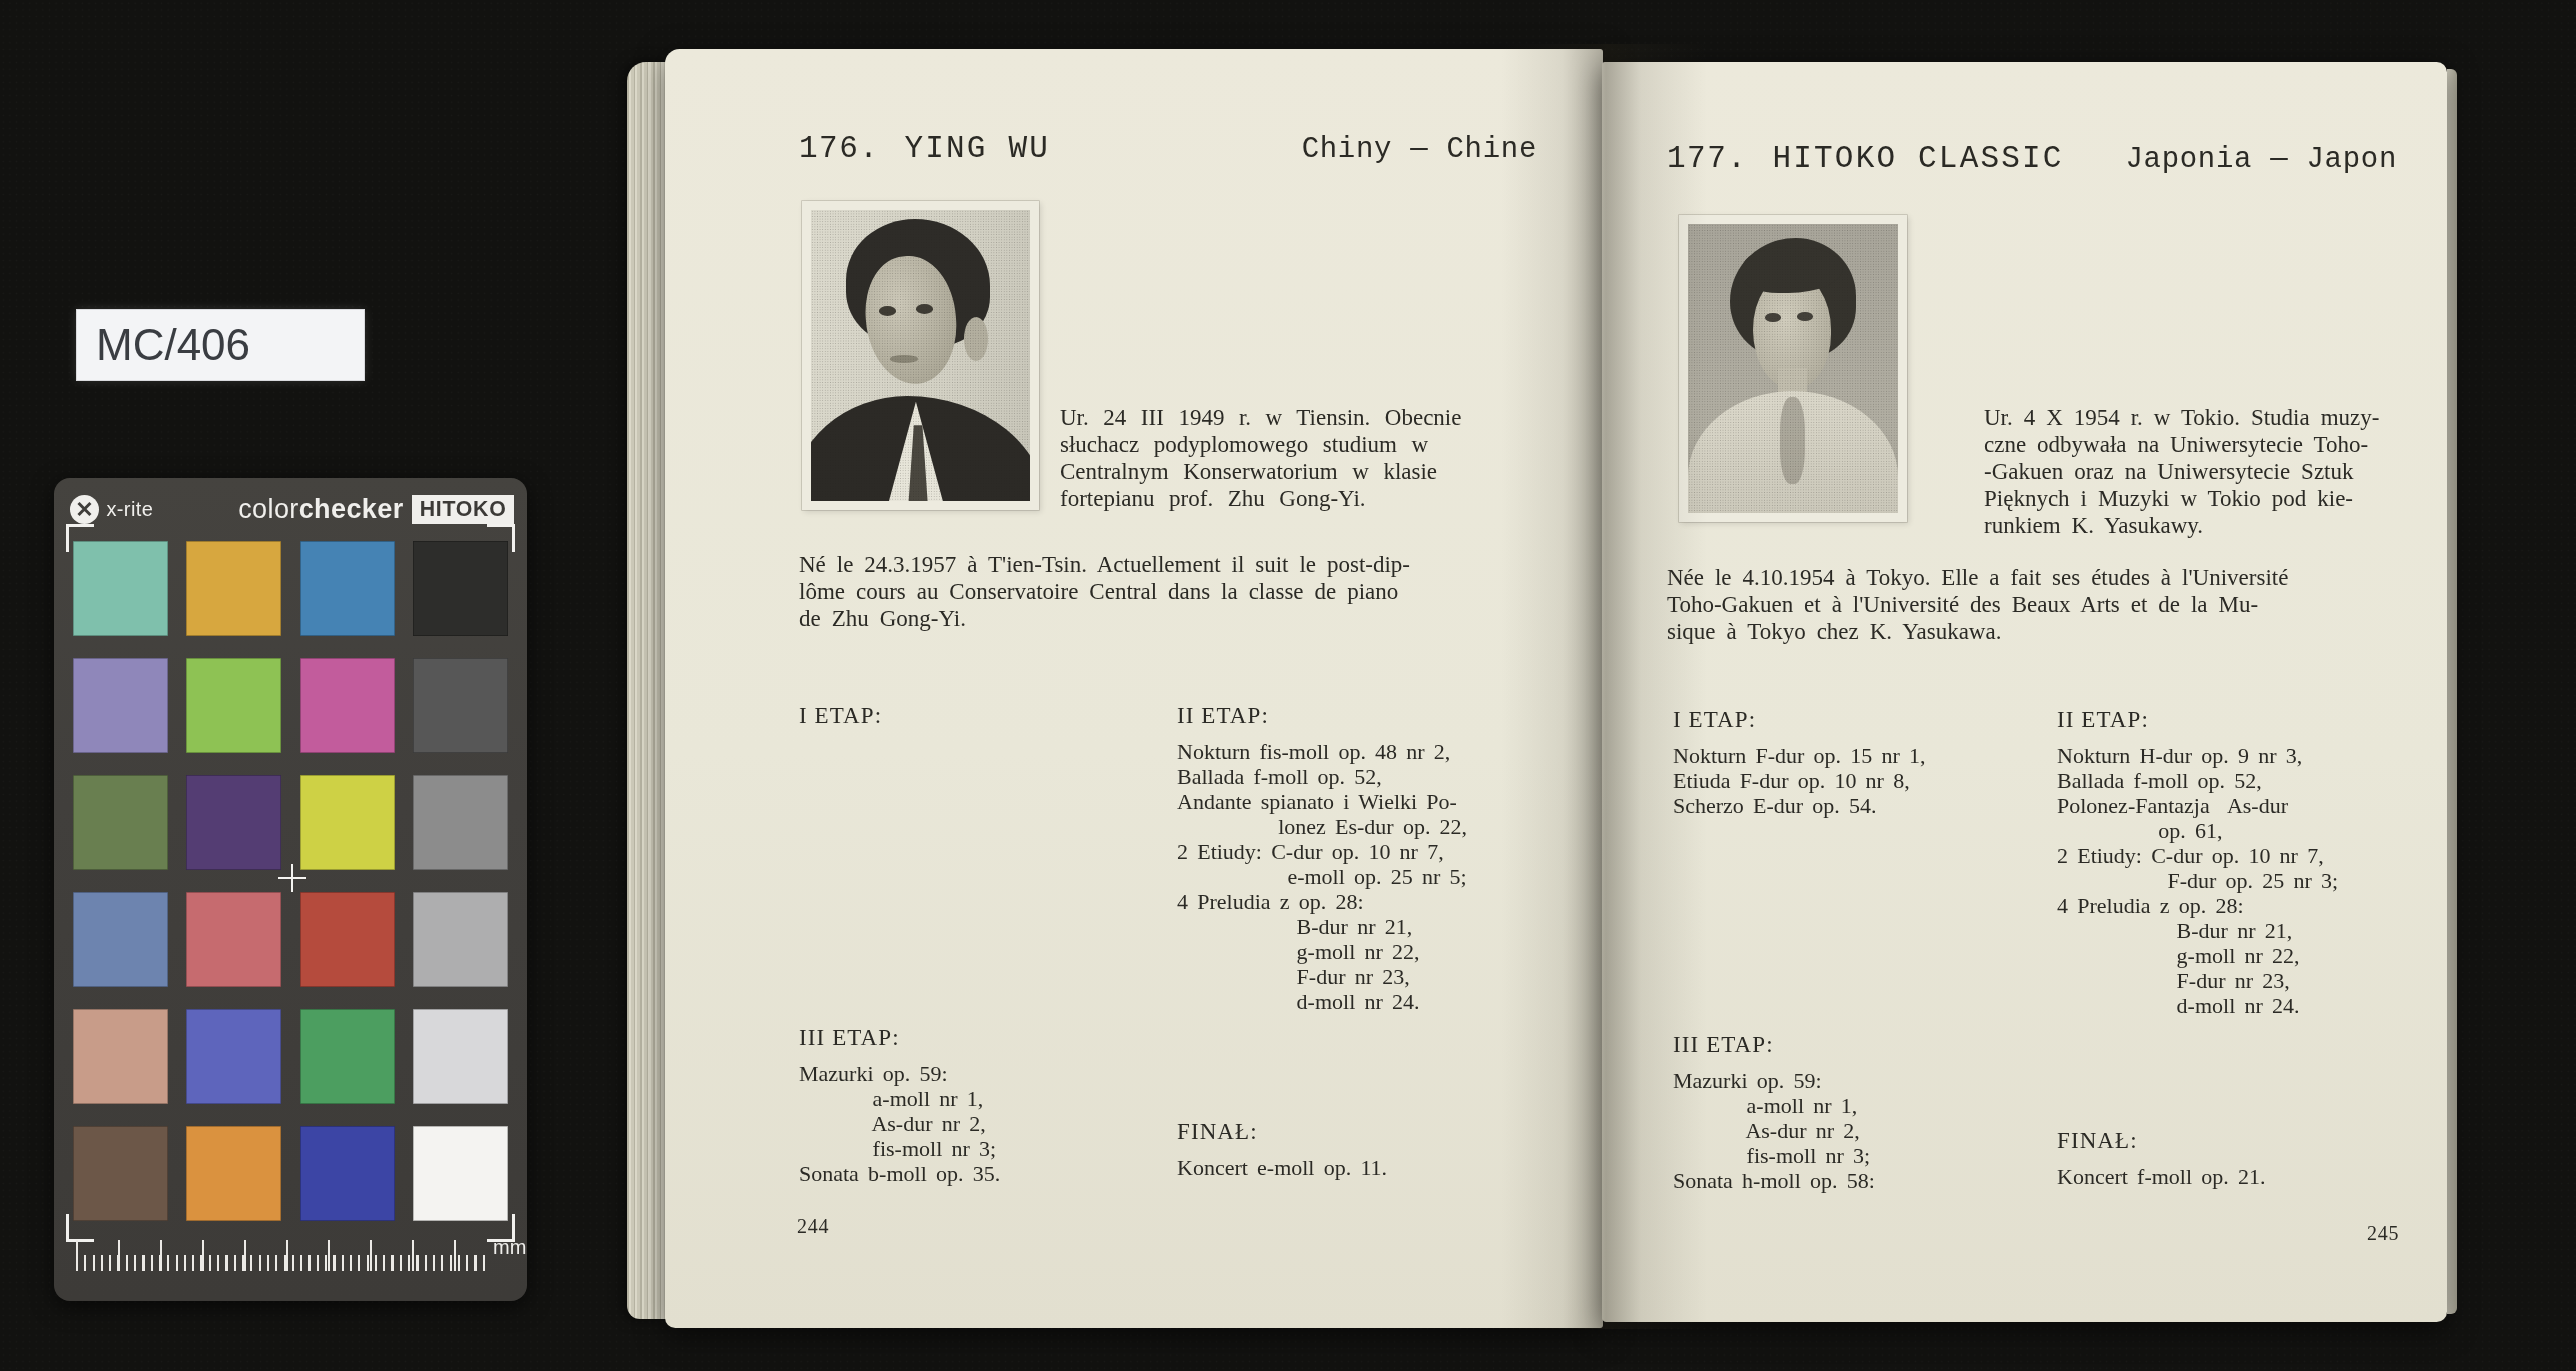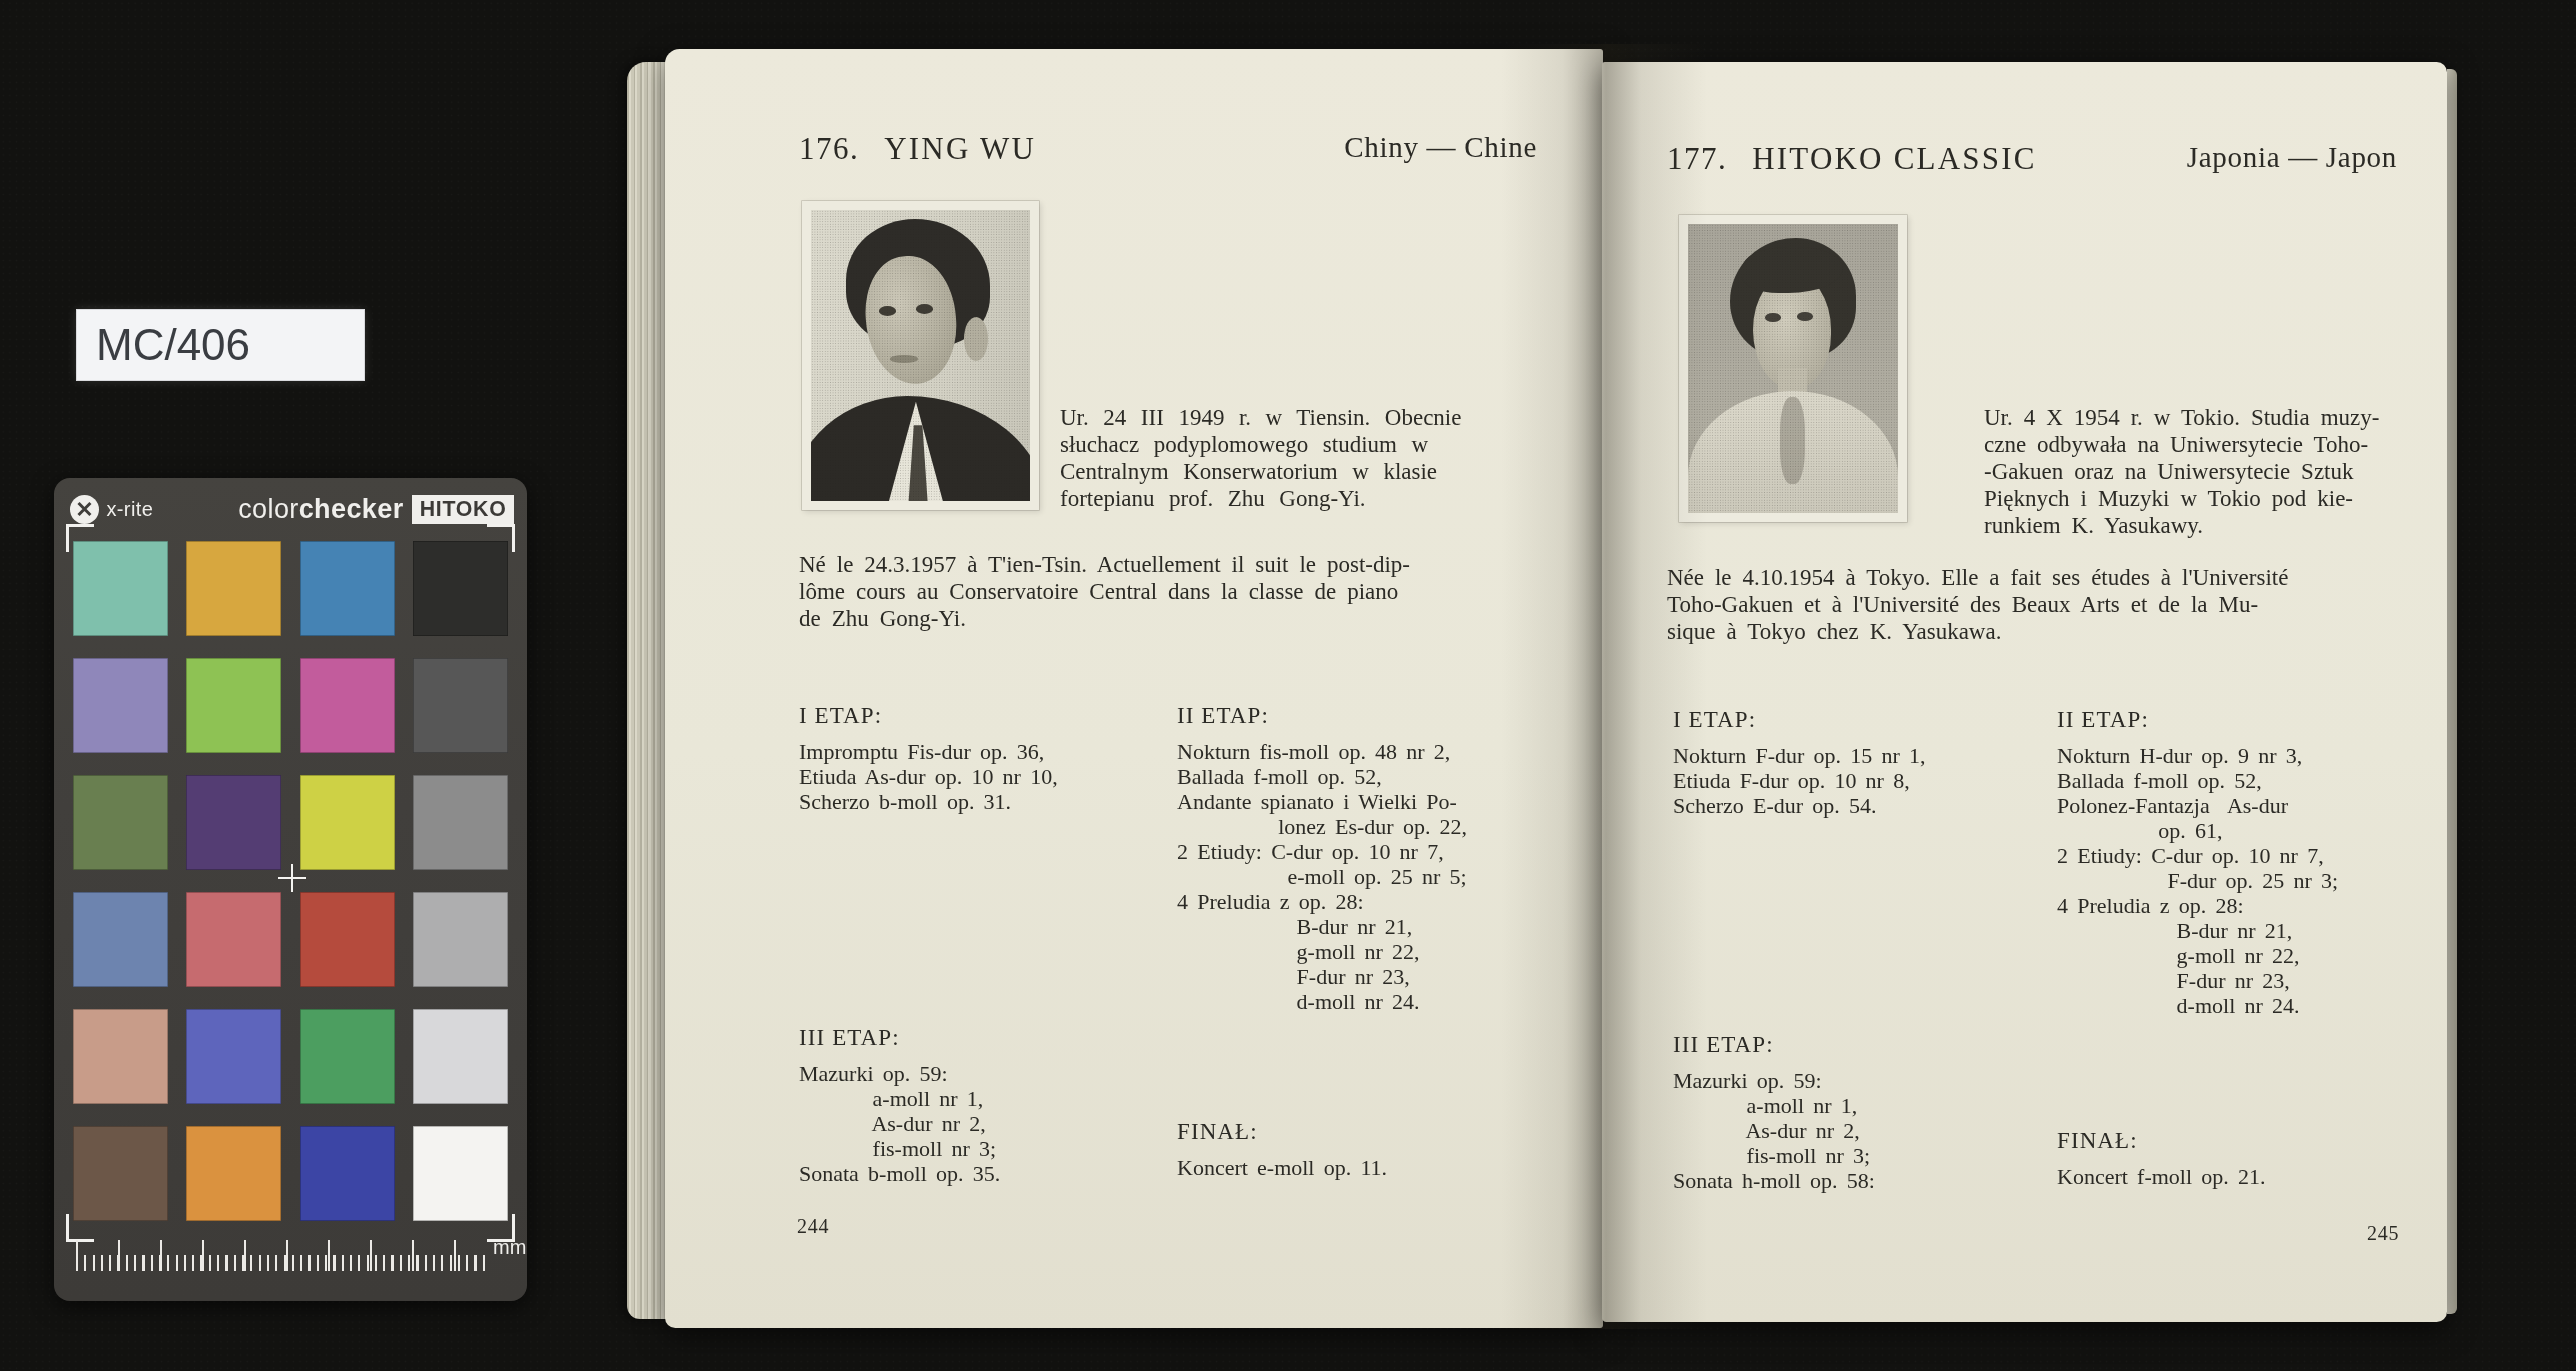--- a/index.html
+++ b/index.html
@@ -36,21 +36,21 @@
     background:linear-gradient(90deg,#d6d3c3,#a5a292);
     border-radius:0 5.9px 5.9px 0;
   }
   .gutter{
     left:1501px;top:44px;width:206px;height:1285px;z-index:5;pointer-events:none;
     background:linear-gradient(90deg,rgba(60,55,40,0) 0%,rgba(60,55,40,0.10) 30%,rgba(40,36,24,0.30) 49%,rgba(40,36,24,0.34) 51%,rgba(60,55,40,0.12) 68%,rgba(60,55,40,0) 100%);
   }
 
   
   .ink{color:#2b2a25;}
-  .entry-header{position:absolute;display:flex;align-items:flex-start;}
+  .entry-header{position:absolute;display:flex;align-items:flex-end;font-family:Liberation Mono, monospace;}
   .entry-no{font-size:31px;letter-spacing:1.5px;}
   .entry-name{font-size:31px;letter-spacing:2.2px;margin-left:25px;}
   .entry-country{font-size:29px;letter-spacing:0.7px;margin-left:auto;}
   .bio{white-space:pre-line;font-size:23px;line-height:27px;}
   .bio-wide{word-spacing:8.8px;}
   .bio-med{word-spacing:5.2px;}
   .etap{position:absolute;}
   .etap-title{font-size:23px;letter-spacing:1.1px;margin:0 0 10.3px 0;}
   .etap-body{white-space:pre;font-size:22px;line-height:25px;word-spacing:3.7px;}
   .pagenum{position:absolute;font-size:20px;letter-spacing:0.7px;}
@@ -157,23 +157,20 @@
   <div class="abs bio bio-wide ink" style="left:395px;top:355px;width:486px;">Ur. 24 III 1949 r. w Tiensin. Obecnie
 słuchacz podyplomowego studium w
 Centralnym Konserwatorium w klasie
 fortepianu prof. Zhu Gong-Yi.</div>
   <div class="abs bio bio-med ink" style="left:134px;top:502px;width:743px;">Né le 24.3.1957 à T'ien-Tsin. Actuellement il suit le post-dip-
 lôme cours au Conservatoire Central dans la classe de piano
 de Zhu Gong-Yi.</div>
 
   <div class="etap ink" style="left:134px;top:654px;">
     <div class="etap-title">I ETAP:</div>
-    <div class="etap-body">Impromptu Fis-dur op. 36,
-Etiuda As-dur op. 10 nr 10,
-Scherzo b-moll op. 31.</div>
   </div>
   <div class="etap ink" style="left:512px;top:654px;">
     <div class="etap-title">II ETAP:</div>
     <div class="etap-body">Nokturn fis-moll op. 48 nr 2,
 Ballada f-moll op. 52,
 Andante spianato i Wielki Po-
            lonez Es-dur op. 22,
 2 Etiudy: C-dur op. 10 nr 7,
             e-moll op. 25 nr 5;
 4 Preludia z op. 28:

